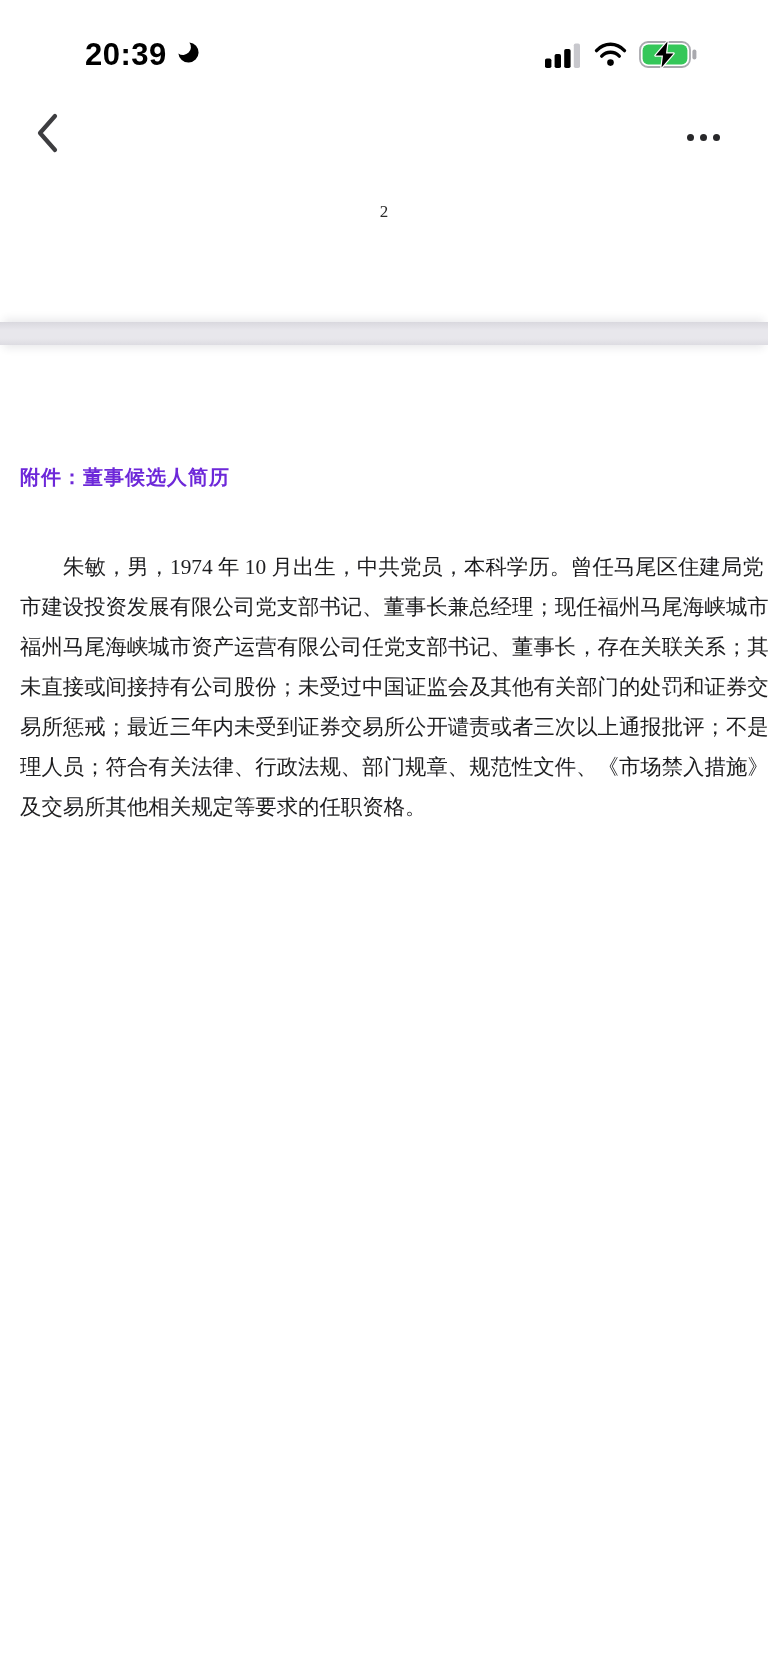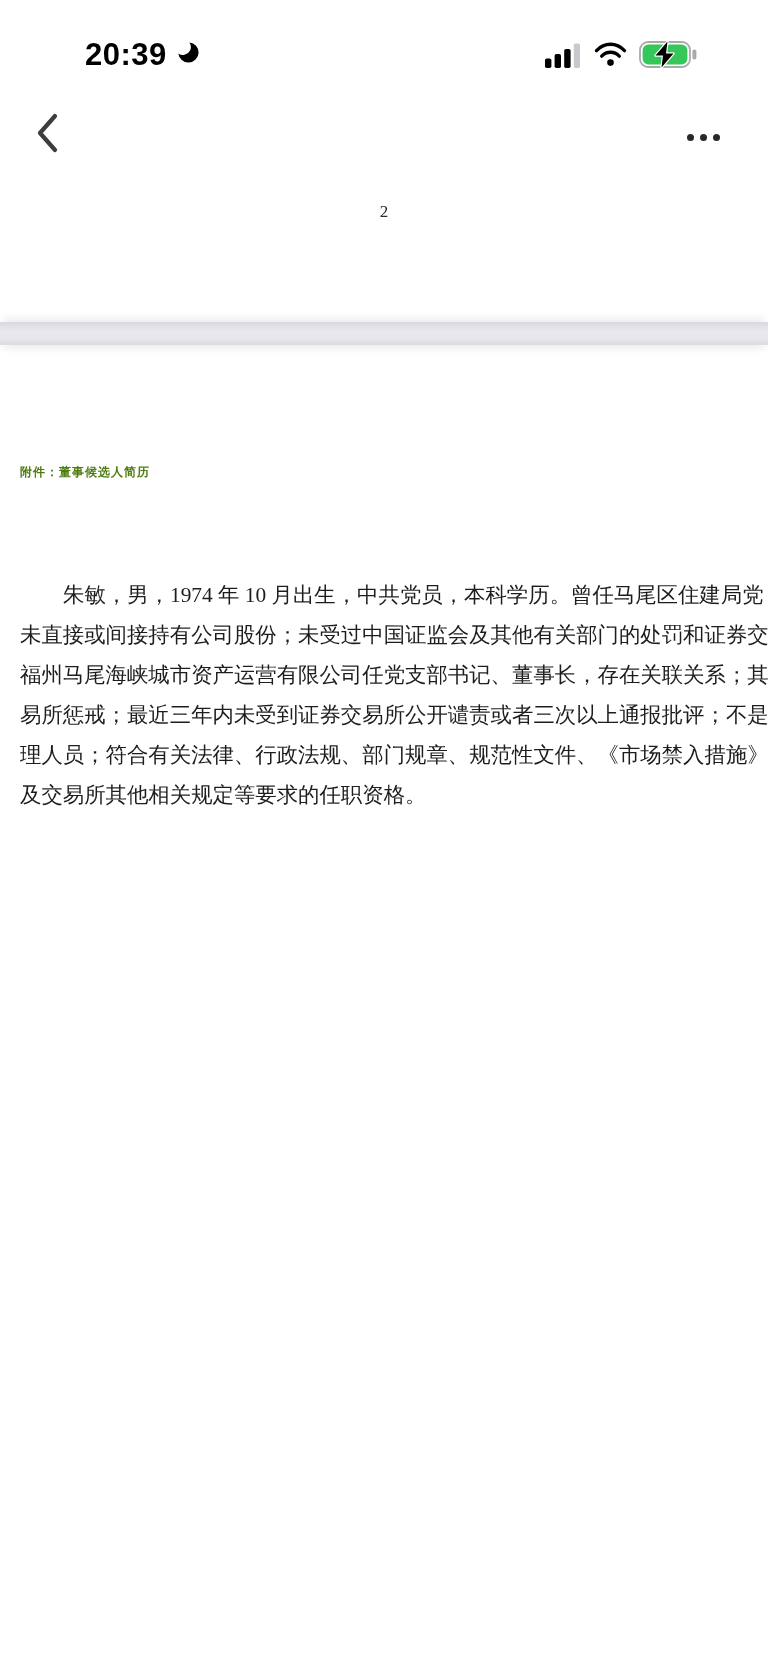--- a/index.html
+++ b/index.html
@@ -35,28 +35,28 @@
     text-align:center; font-family:"Liberation Serif","DejaVu Serif",serif;
     font-size:17px; color:#2a2a2a;
   }
   .page-gap {
     position:absolute; left:0; top:322px; width:768px; height:23px;
     background:linear-gradient(#d9d8de, #e8e7ec 35%, #e8e7ec 70%, #dddce2);
     box-shadow:0 -7px 9px -4px rgba(40,40,60,0.10), 0 7px 9px -4px rgba(40,40,60,0.10);
   }
   .doc-heading {
     position:absolute; left:20px; top:464px;
-    font-size:12px; font-weight:700; color:#4d7c0f;
+    font-size:20px; font-weight:700; color:#6d28d9;
     letter-spacing:1px;
     font-family:"Liberation Sans","DejaVu Sans",sans-serif;
   }
   .doc-body {
     position:absolute; left:20px; top:547px; width:730px;
     font-family:"Liberation Serif","DejaVu Serif",serif;
-    font-size:21.4px; color:#1d1d1f;margin-top:28px;
+    font-size:21.4px; color:#1d1d1f;
   }
   .line { height:40px; line-height:40px; text-align:justify; text-align-last:justify; white-space:nowrap; }
   .line.last { text-align-last:left; }
   .line.indent { text-indent:43px; }
 
   
   .rotate-btn {
     position:absolute; left:663px; top:1503px; width:70px; height:70px;
     border-radius:50%; background:#e4f1fd;
     display:flex; align-items:center; justify-content:center; cursor:pointer;
@@ -124,22 +124,23 @@
   <div>
 
     <div class="page-number">2</div>
 
     <div class="page-gap"></div>
 
     <div class="doc-heading">附件：董事候选人简历</div>
 
     <div class="doc-body">
       <div class="line indent">朱敏，男，1974 年 10 月出生，中共党员，本科学历。曾任马尾区住建局党</div>
+      <div class="line">市建设投资发展有限公司党支部书记、董事长兼总经理；现任福州马尾海峡城市</div>
+      <div class="line">福州马尾海峡城市资产运营有限公司任党支部书记、董事长，存在关联关系；其</div>
       <div class="line">未直接或间接持有公司股份；未受过中国证监会及其他有关部门的处罚和证券交</div>
-      <div class="line">福州马尾海峡城市资产运营有限公司任党支部书记、董事长，存在关联关系；其</div>
       <div class="line">易所惩戒；最近三年内未受到证券交易所公开谴责或者三次以上通报批评；不是</div>
       <div class="line">理人员；符合有关法律、行政法规、部门规章、规范性文件、《市场禁入措施》</div>
       <div class="line last">及交易所其他相关规定等要求的任职资格。</div>
     </div>
 
   </div>
 
   <div class="rotate-btn">
     <span>
       <svg width="42" height="42" viewBox="0 0 42 42" fill="none">

